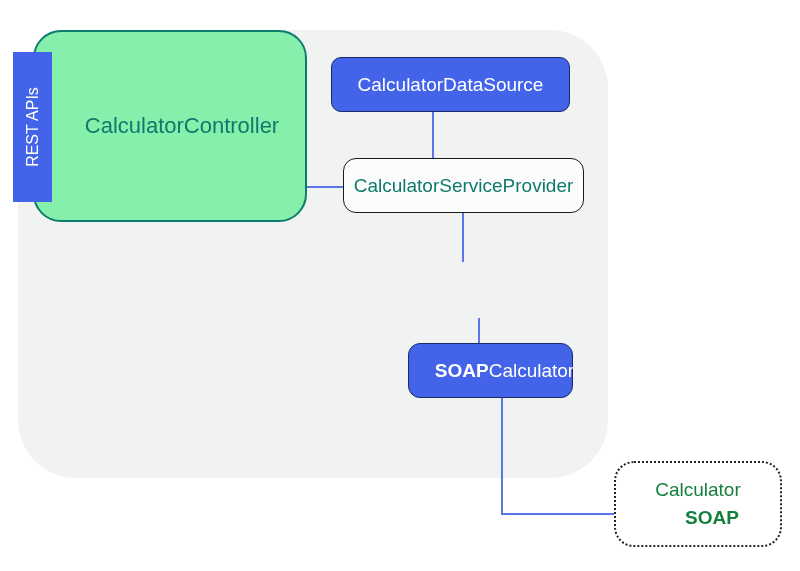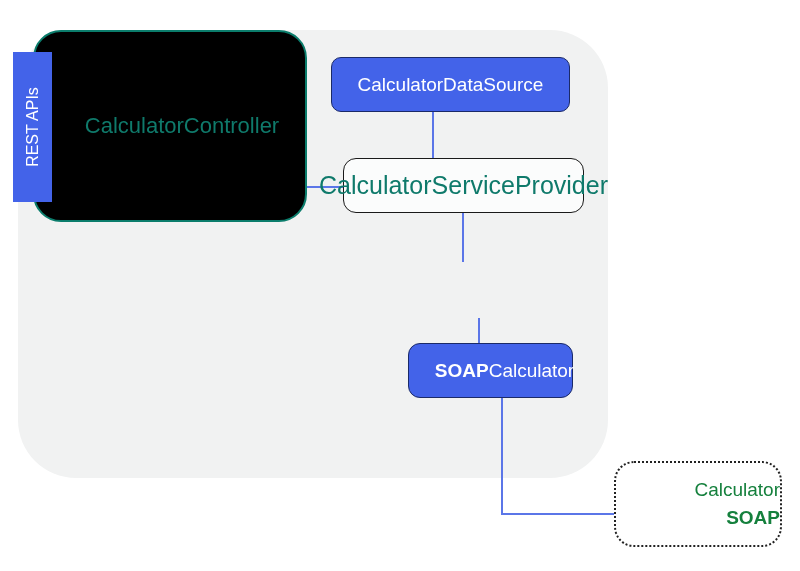--- a/index.html
+++ b/index.html
@@ -22,29 +22,29 @@
     width: 590px; height: 448px;
     background: #f1f2f2;
     border-radius: 58px;
   }
   
   .node {
     position: absolute;
     display: flex;
     align-items: center;
     justify-content: center;
-    text-align: right;
+    text-align: center;
     box-sizing: border-box;
   }
   .node-controller {
     left: 33px; top: 30px;
     width: 274px; height: 192px;
     border: 2.5px solid #0b7d6c;
     border-radius: 28px;
-    background: #000000;
+    background: #86efac;
     color: #0f7a6b;
     font-size: 22px;
   }
   .node-controller .lbl { transform: translateX(12px); }
   .blue-node {
     background: #4363e9;
     border: 1.5px solid #1b2a68;
     color: #ffffff;
   }
   .white-node {
@@ -55,21 +55,21 @@
   .node-datasource {
     left: 331px; top: 57px;
     width: 239px; height: 55px;
     border-radius: 10px;
     font-size: 19px;
   }
   .node-provider {
     left: 343px; top: 158px;
     width: 241px; height: 55px;
     border-radius: 13px;
-    font-size: 25px;
+    font-size: 19px;
   }
   .node-proxy {
     left: 381px; top: 262px;
     width: 165px; height: 56px;
     border-radius: 13px;
     font-size: 20px;
   }
   .node-soapconnector {
     left: 408px; top: 343px;
     width: 165px; height: 55px;

